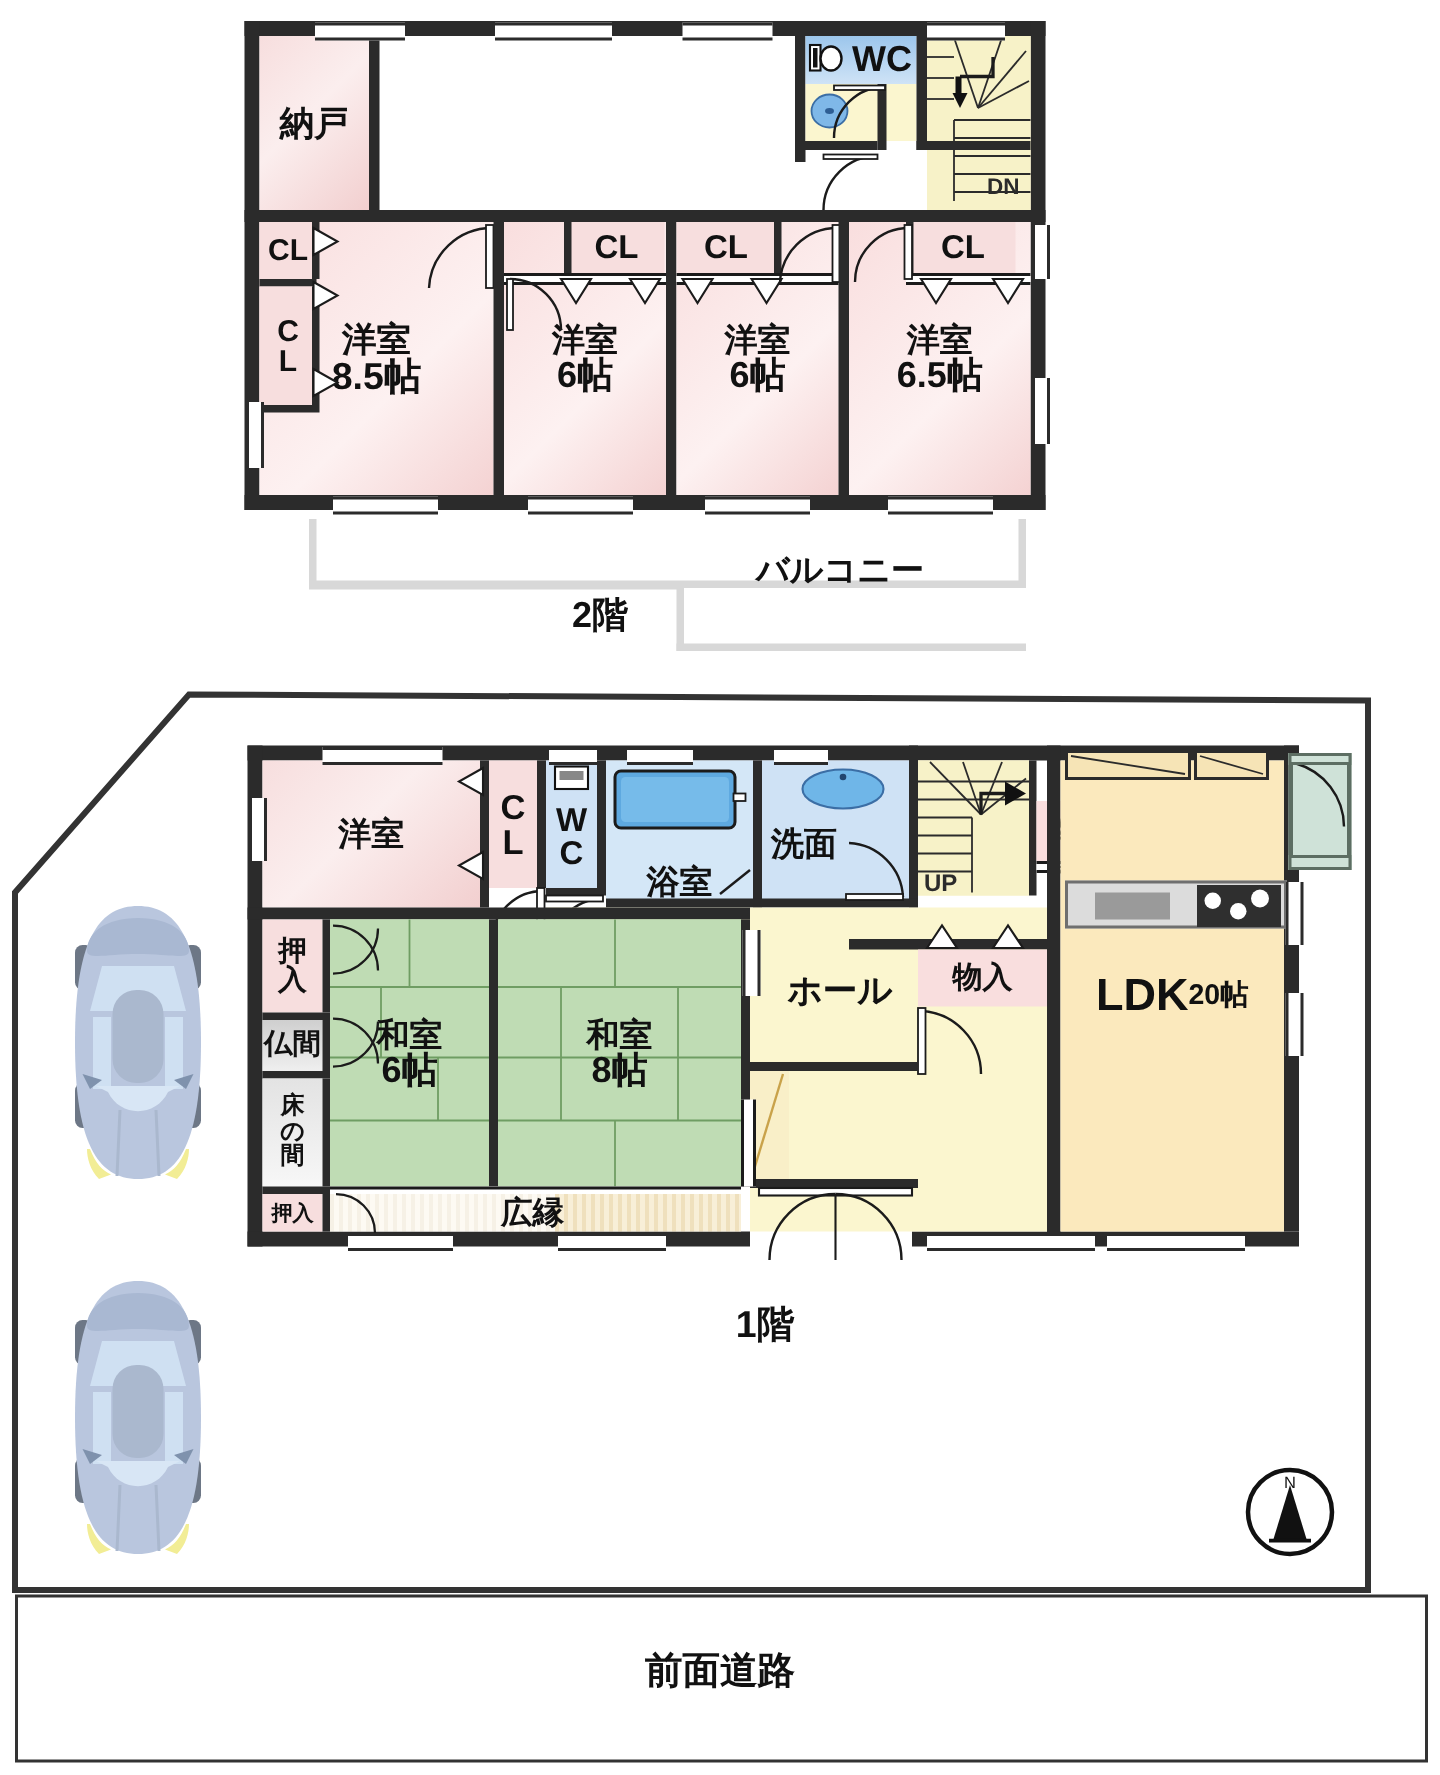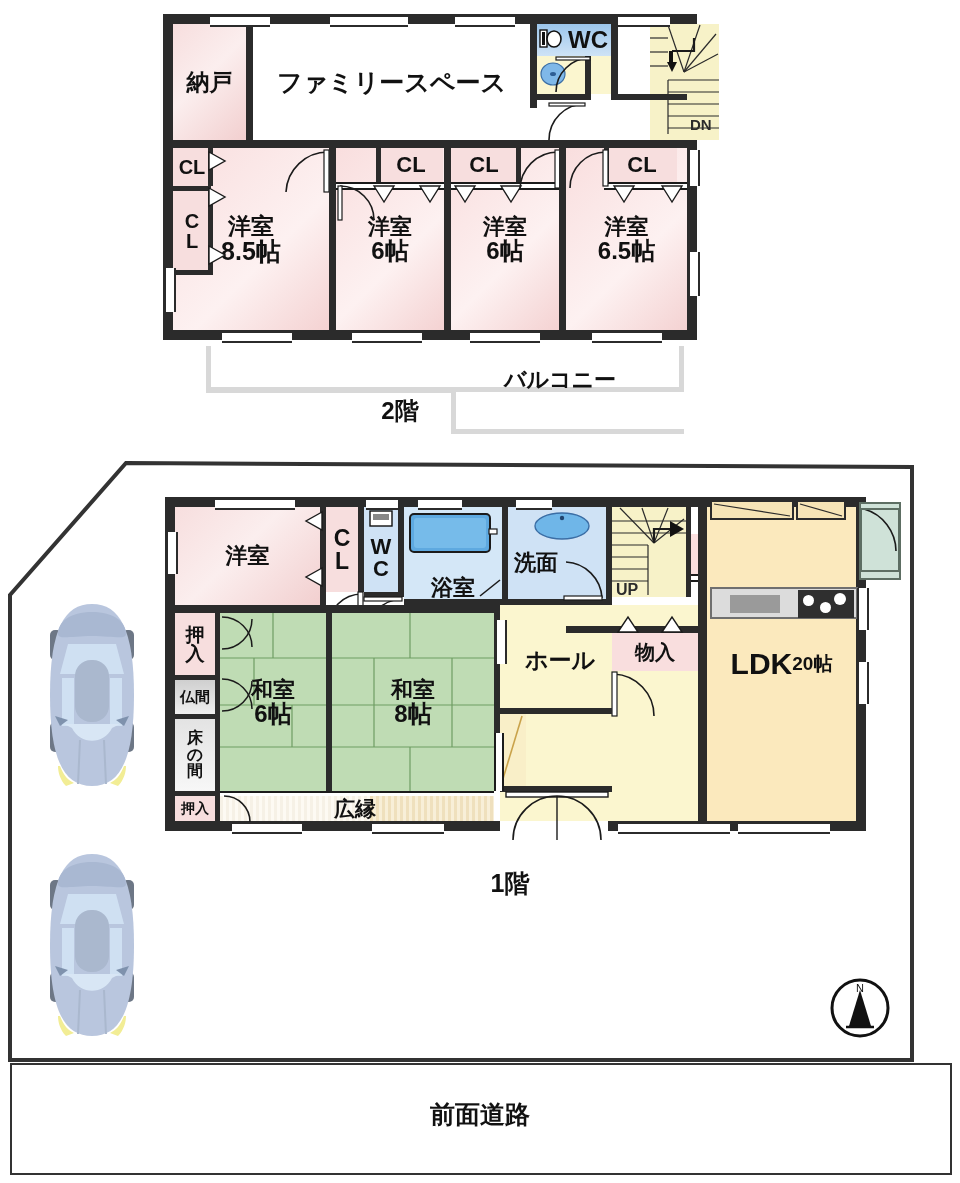--- a/index.html
+++ b/index.html
@@ -46,23 +46,20 @@
   <div class="wall" style="left:163px;top:14px;width:534px;height:10px;"></div>
   <div class="wall" style="left:163px;top:14px;width:10px;height:326px;"></div>
   <div class="wall" style="left:687px;top:14px;width:10px;height:326px;"></div>
   <div class="wall" style="left:163px;top:330px;width:534px;height:10px;"></div>
 
   <div class="room fill-pink" style="left:173px;top:24px;width:73px;height:116px;font-size:23px;">
     <span>納戸</span>
   </div>
   <div class="wall" style="left:246px;top:24px;width:7px;height:116px;"></div>
 
-  <div class="room fill-white" style="left:253px;top:24px;width:277px;height:116px;font-size:25px;">
-    <span>ファミリースペース</span>
-  </div>
 
   <div class="wall" style="left:530px;top:24px;width:7px;height:84px;"></div>
   <div class="room fill-wcblue" style="left:537px;top:24px;width:74px;height:32px;font-size:24px;color:#111;justify-content:flex-end;padding-right:3px;">
     <svg width="26" height="24" viewBox="0 0 26 24" style="position:absolute;left:2px;top:4px;">
       <rect x="1" y="2" width="7" height="17" fill="#fff" stroke="#111" stroke-width="1.4"></rect>
       <rect x="3" y="4" width="3" height="13" fill="#111"></rect>
       <ellipse cx="15" cy="11" rx="7" ry="8" fill="#fff" stroke="#111" stroke-width="1.6"></ellipse>
     </svg>
     <span>WC</span>
   </div>
@@ -79,21 +76,21 @@
   <svg width="60" height="50" style="position:absolute;left:540px;top:56px;">
     <path d="M50,2 A34,34 0 0 0 16,36" fill="none" stroke="#1b1b1b" stroke-width="1.6"></path>
     <rect x="16" y="1" width="34" height="3" fill="#fff" stroke="#1b1b1b" stroke-width="1.2"></rect>
   </svg>
   <svg width="60" height="50" style="position:absolute;left:537px;top:102px;">
     <path d="M48,2 A36,36 0 0 0 12,38" fill="none" stroke="#1b1b1b" stroke-width="1.6"></path>
     <rect x="12" y="1" width="36" height="3" fill="#fff" stroke="#1b1b1b" stroke-width="1.2"></rect>
   </svg>
 
   <div class="wall" style="left:611px;top:24px;width:7px;height:76px;"></div>
-  <div class="abs fill-stair" style="left:650px;top:24px;width:69px;height:116px;">
+  <div class="abs fill-stair" style="left:618px;top:24px;width:69px;height:116px;">
     <svg width="69" height="116" viewBox="0 0 69 116">
       <rect x="0" y="0" width="69" height="116" fill="#f7f2c8"></rect>
       <g stroke="#2b2b2b" stroke-width="1.2" fill="none">
         <line x1="0" y1="14" x2="18" y2="14"></line>
           <line x1="0" y1="28" x2="18" y2="28"></line>
         <line x1="0" y1="42" x2="18" y2="42"></line>
         <line x1="18" y1="56" x2="69" y2="56"></line>
           <line x1="18" y1="68" x2="69" y2="68"></line>
         <line x1="18" y1="80" x2="69" y2="80"></line>
           <line x1="18" y1="92" x2="69" y2="92"></line>
@@ -451,21 +448,21 @@
 
     <div class="wall" style="left:165px;top:165px;width:335px;height:8px;"></div>
 
     <div class="room fill-closet" style="left:175px;top:173px;width:40px;height:62px;font-size:19px;flex-direction:column;line-height:1.0;">
       <span style="white-space:pre-line;">押
 入</span>
     </div>
     <div class="wall" style="left:215px;top:173px;width:5px;height:62px;"></div>
     <div class="wall" style="left:175px;top:235px;width:45px;height:5px;"></div>
 
-    <div class="room" style="left:175px;top:240px;width:40px;height:34px;font-size:15px;background:linear-gradient(180deg,#cfcfcf 0%,#efefef 100%);">
+    <div class="room" style="left:175px;top:240px;width:40px;height:34px;font-size:19px;background:linear-gradient(180deg,#cfcfcf 0%,#efefef 100%);">
       <span>仏間</span>
     </div>
     <div class="wall" style="left:215px;top:240px;width:5px;height:34px;"></div>
     <div class="wall" style="left:175px;top:274px;width:45px;height:5px;"></div>
 
     <div class="room" style="left:175px;top:279px;width:40px;height:72px;font-size:16px;flex-direction:column;line-height:1.05;
                 background:linear-gradient(180deg,#e3e3e3 0%,#f7f7f7 100%);">
       <span style="white-space:pre-line;">床
 の
 間</span>

